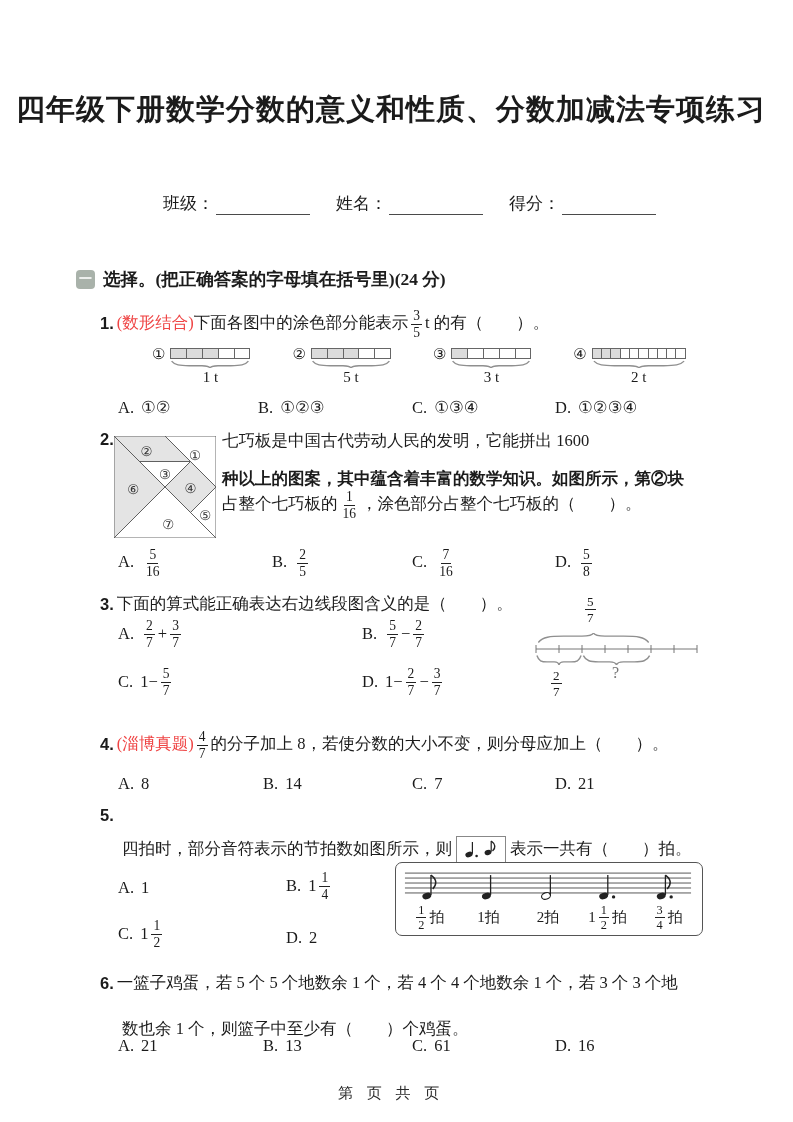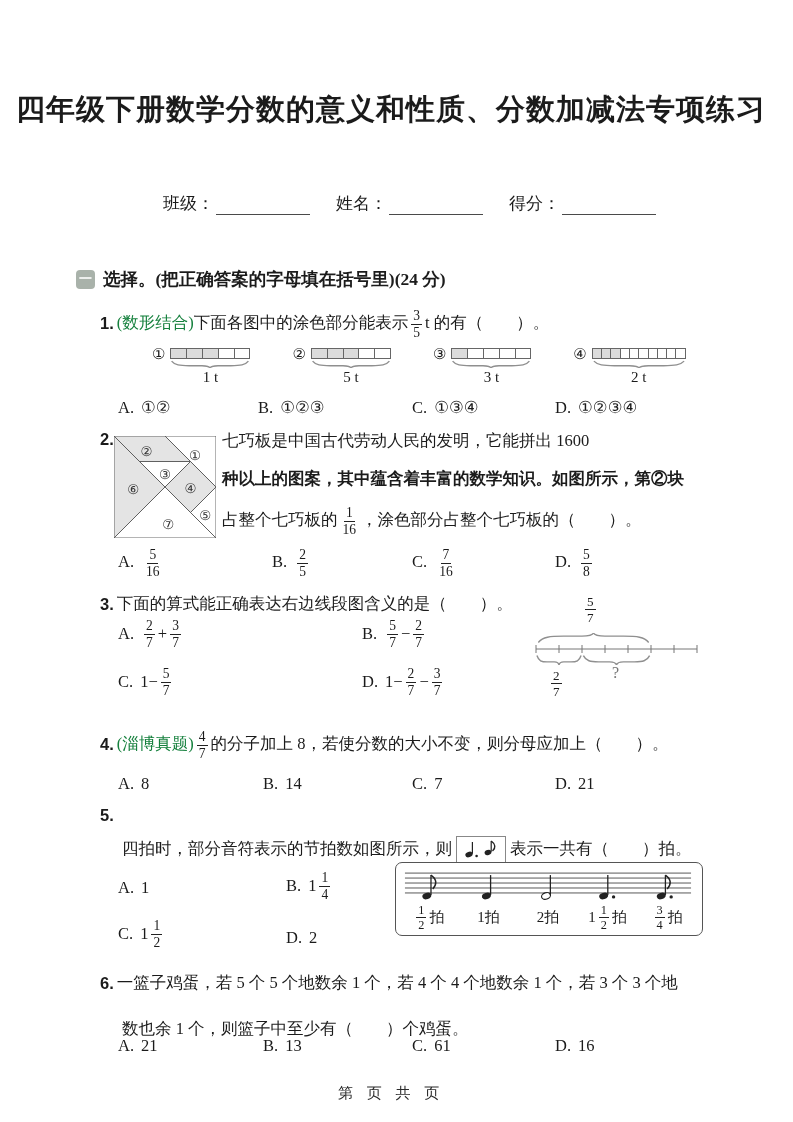--- a/index.html
+++ b/index.html
@@ -10,21 +10,21 @@
   .fields{position:absolute;top:192px;left:163px;font-size:17px;display:flex;gap:26px;text-align:center;}
   .field{display:flex;align-items:flex-end;}
   .blank{display:inline-block;width:94px;height:16px;border-bottom:1.5px solid #4a4a4a;margin-left:2px;}
   .section-header{position:absolute;top:267px;left:76px;display:flex;align-items:center;
                   font-size:17.5px;font-weight:bold;}
   .badge{width:19px;height:19px;border-radius:4px;background:#a9b2aa;color:#fff;display:inline-flex;
          align-items:center;justify-content:center;font-size:13px;margin-right:8px;flex:0 0 auto;
          font-family:"Liberation Sans",sans-serif;}
   .qblock{position:absolute;left:100px;width:640px;font-size:16.5px;}
   .qnum{font-family:"Liberation Sans",sans-serif;font-weight:bold;margin-right:3px;}
-  .tag{color:#15803d;}
+  .tag{color:#ef4444;}
   .qline{display:flex;align-items:center;white-space:nowrap;}
   .tline{position:absolute;white-space:nowrap;}
   .frac{display:inline-flex;flex-direction:column;align-items:center;line-height:1.15;
         font-size:0.82em;margin:0 3px;}
   .fn{border-bottom:1px solid #222;padding:0 2px;text-align:center;}
   .fd{padding:0 2px;text-align:center;}
   .opts-row{position:absolute;left:0;right:0;height:40px;}
   .opt{position:absolute;display:flex;align-items:center;white-space:nowrap;top:0;}
   .opt-key{margin-right:7px;}
   
@@ -201,21 +201,21 @@
       <text x="6.35" y="1.85">①</text>
       <text x="2.55" y="1.55">②</text>
       <text x="4.0" y="3.35">③</text>
       <text x="6.0" y="4.45">④</text>
       <text x="7.15" y="6.55">⑤</text>
       <text x="1.5" y="4.55">⑥</text>
       <text x="4.25" y="7.3">⑦</text>
     </svg>
     <div class="tline" style="left:122px;top:2px;">七巧板是中国古代劳动人民的发明，它能拼出 1600</div>
     <div class="tline" style="left:122px;top:40px;font-weight:bold;">种以上的图案，其中蕴含着丰富的数学知识。如图所示，第②块</div>
-    <div class="tline qline" style="left:122px;top:72px;height:40px;">
+    <div class="tline qline" style="left:122px;top:56px;height:40px;">
       <span>占整个七巧板的</span>
       <span><span class="frac">
             <span class="fn">1</span>
             <span class="fd">16</span>
           </span></span>
       <span>，涂色部分占整个七巧板的（　　）。</span>
     </div>
     <div class="opts-row" style="top:116px;">
       <span class="opt" style="left:18px">
           <span class="opt-key">A.</span>

